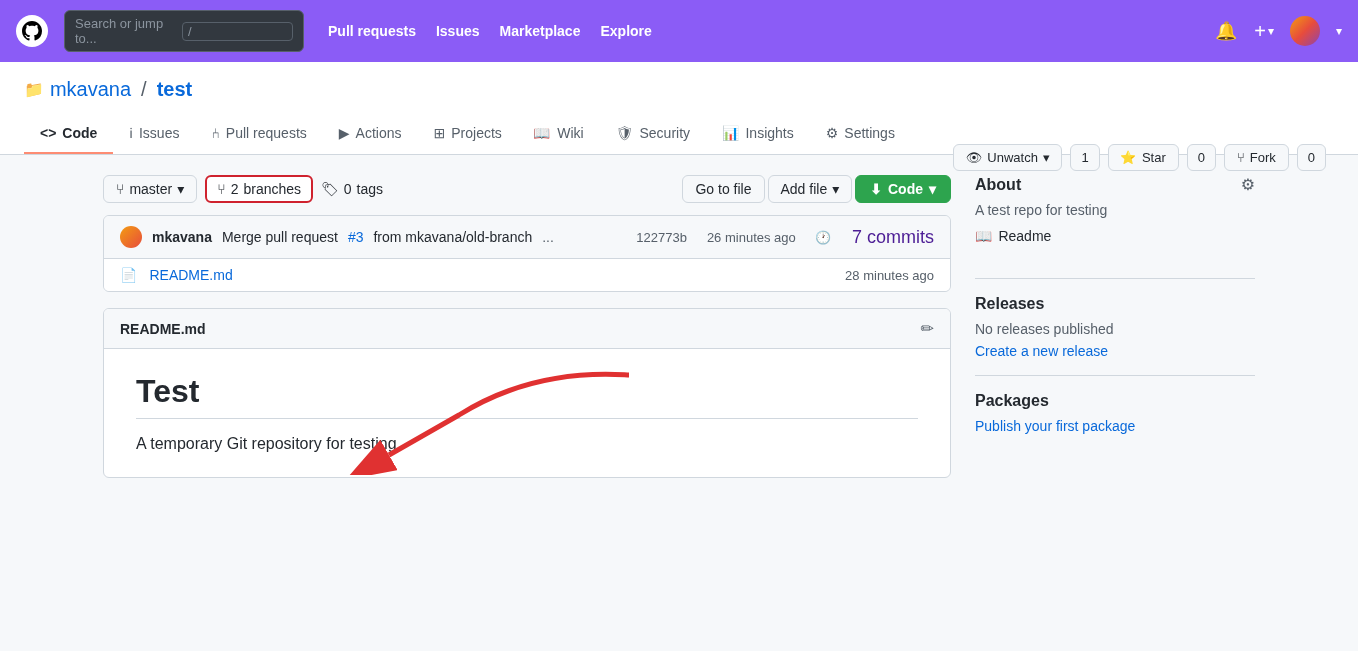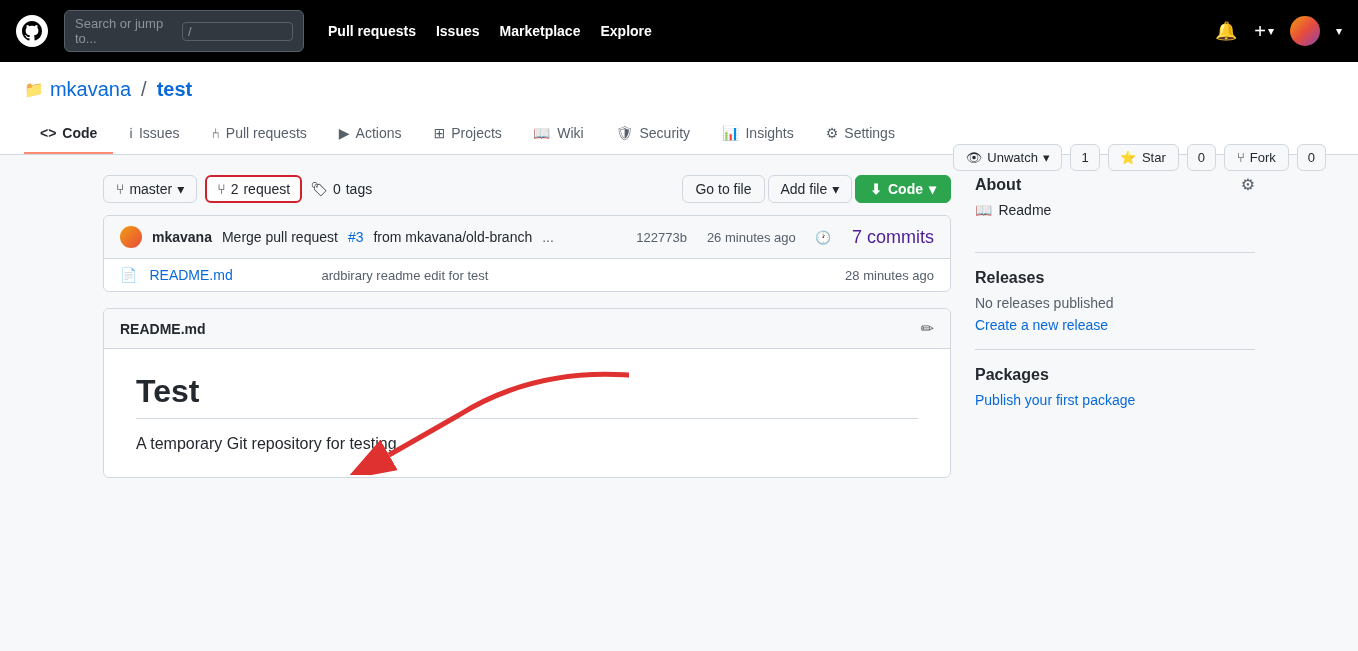--- a/index.html
+++ b/index.html
@@ -1,20 +1,20 @@
 <!DOCTYPE html>
 <html><head>
   <meta charset="utf-8">
   <style>
     * { box-sizing: border-box; margin: 0; padding: 0; }
     body { font-family: -apple-system, BlinkMacSystemFont, "Segoe UI", Helvetica, Arial, sans-serif; font-size: 14px; background: #f6f8fa; color: #24292f; }
 
     
     .top-nav {
-      background: #000000;
+      background: #8b5cf6;
       display: flex;
       align-items: center;
       padding: 0 16px;
       height: 62px;
       gap: 16px;
     }
     .nav-logo {
       width: 32px; height: 32px;
       background: white;
       border-radius: 50%;
@@ -409,21 +409,21 @@
     <div class="repo-toolbar">
       <button class="btn-branch">
         <span>⑂</span>
         <span>master</span>
         <span>▾</span>
       </button>
 
       <button class="branches-btn">
         <span>⑂</span>
         <span>2</span>
-        <span>request</span>
+        <span>branches</span>
       </button>
 
       <button class="tags-btn">
         <span>🏷</span>
         <span>0</span>
         <span>tags</span>
       </button>
 
       <div class="toolbar-right">
         <button class="btn-go-to-file">Go to file</button>
@@ -451,21 +451,20 @@
           <span>122773b</span>
           <span>26 minutes ago</span>
           <span>🕐</span>
           <a class="commits-link">7 commits</a>
         </div>
       </div>
 
       <div class="file-row">
         <span class="file-icon">📄</span>
         <a class="file-name">README.md</a>
-        <span class="file-commit">ardbirary readme edit for test</span>
         <span class="file-time">28 minutes ago</span>
       </div>
     </div>
 
     <div class="readme-box">
       <div class="readme-header">
         <span class="readme-title">README.md</span>
         <span class="readme-edit">✏</span>
       </div>
       <div class="readme-content">
@@ -474,20 +473,21 @@
       </div>
     </div>
   </div>
 
   <div class="content-right">
     <div class="about-section">
       <div class="about-header">
         <span class="about-title">About</span>
         <span class="about-gear">⚙</span>
       </div>
+      <p class="about-desc">A test repo for testing</p>
       <a class="about-link">
         <span>📖</span>
         <span>Readme</span>
       </a>
     </div>
 
     <hr class="divider">
 
     <div class="sidebar-section">
       <div class="sidebar-section-title">Releases</div>

